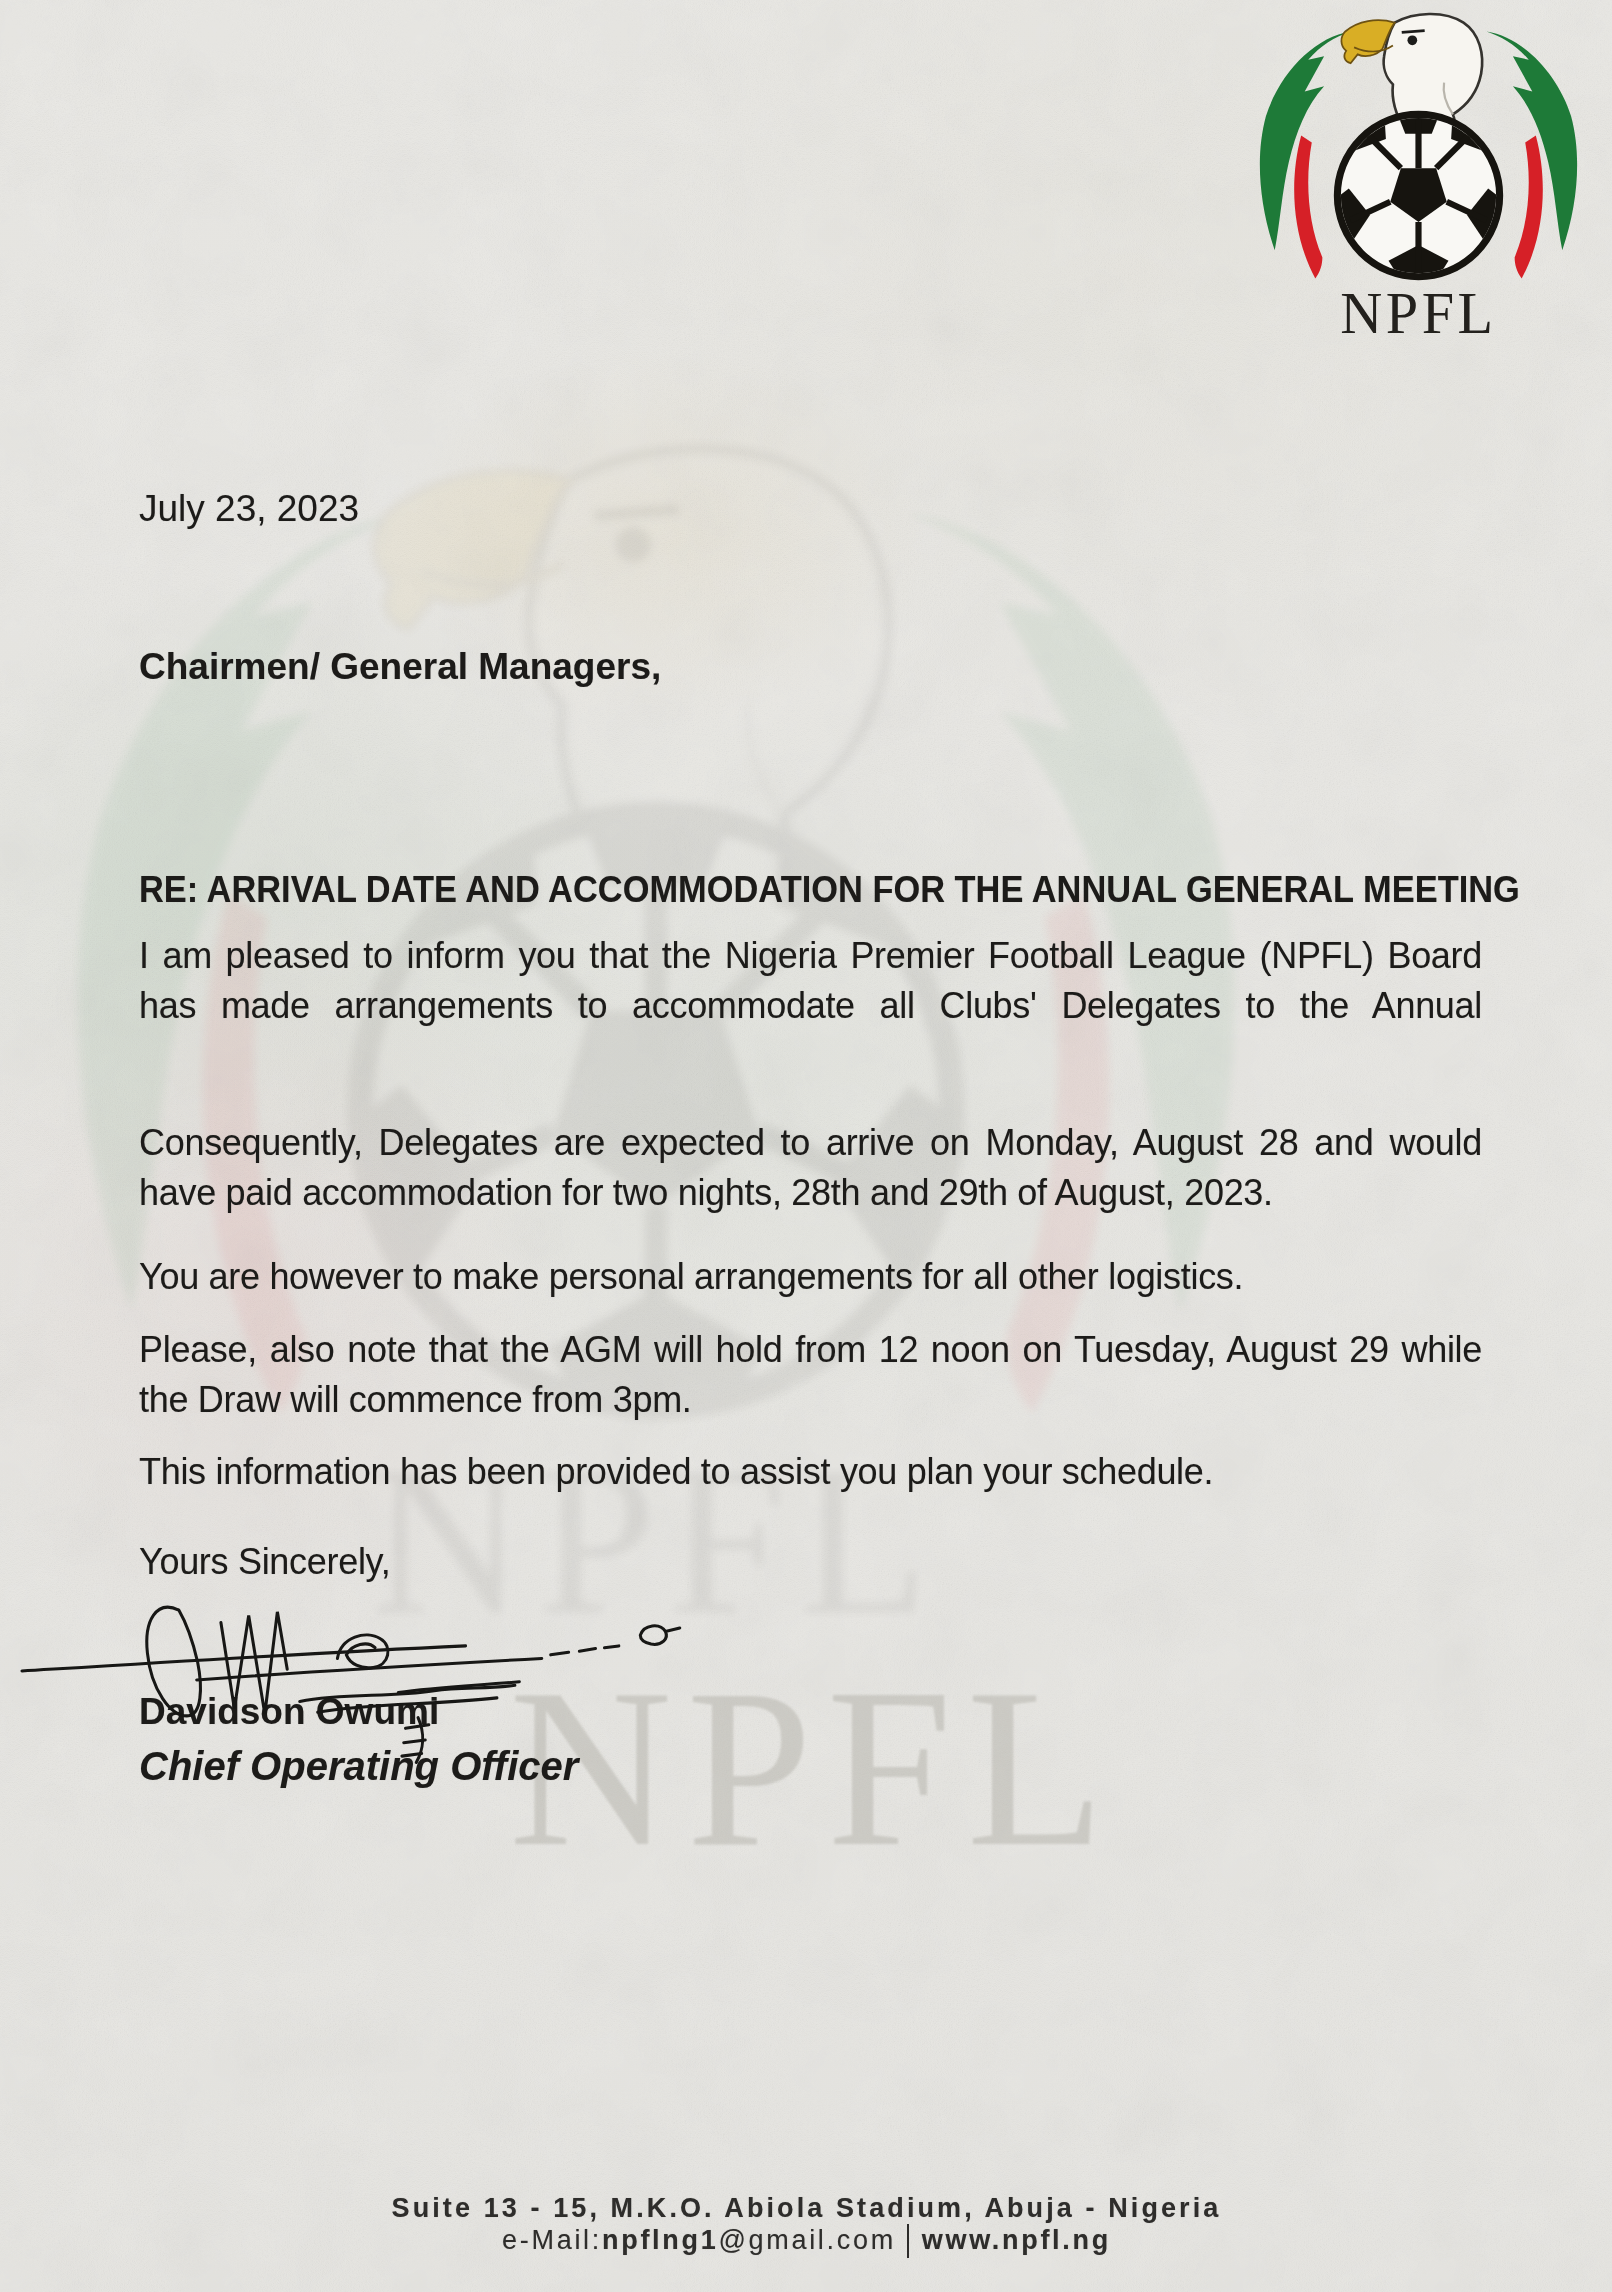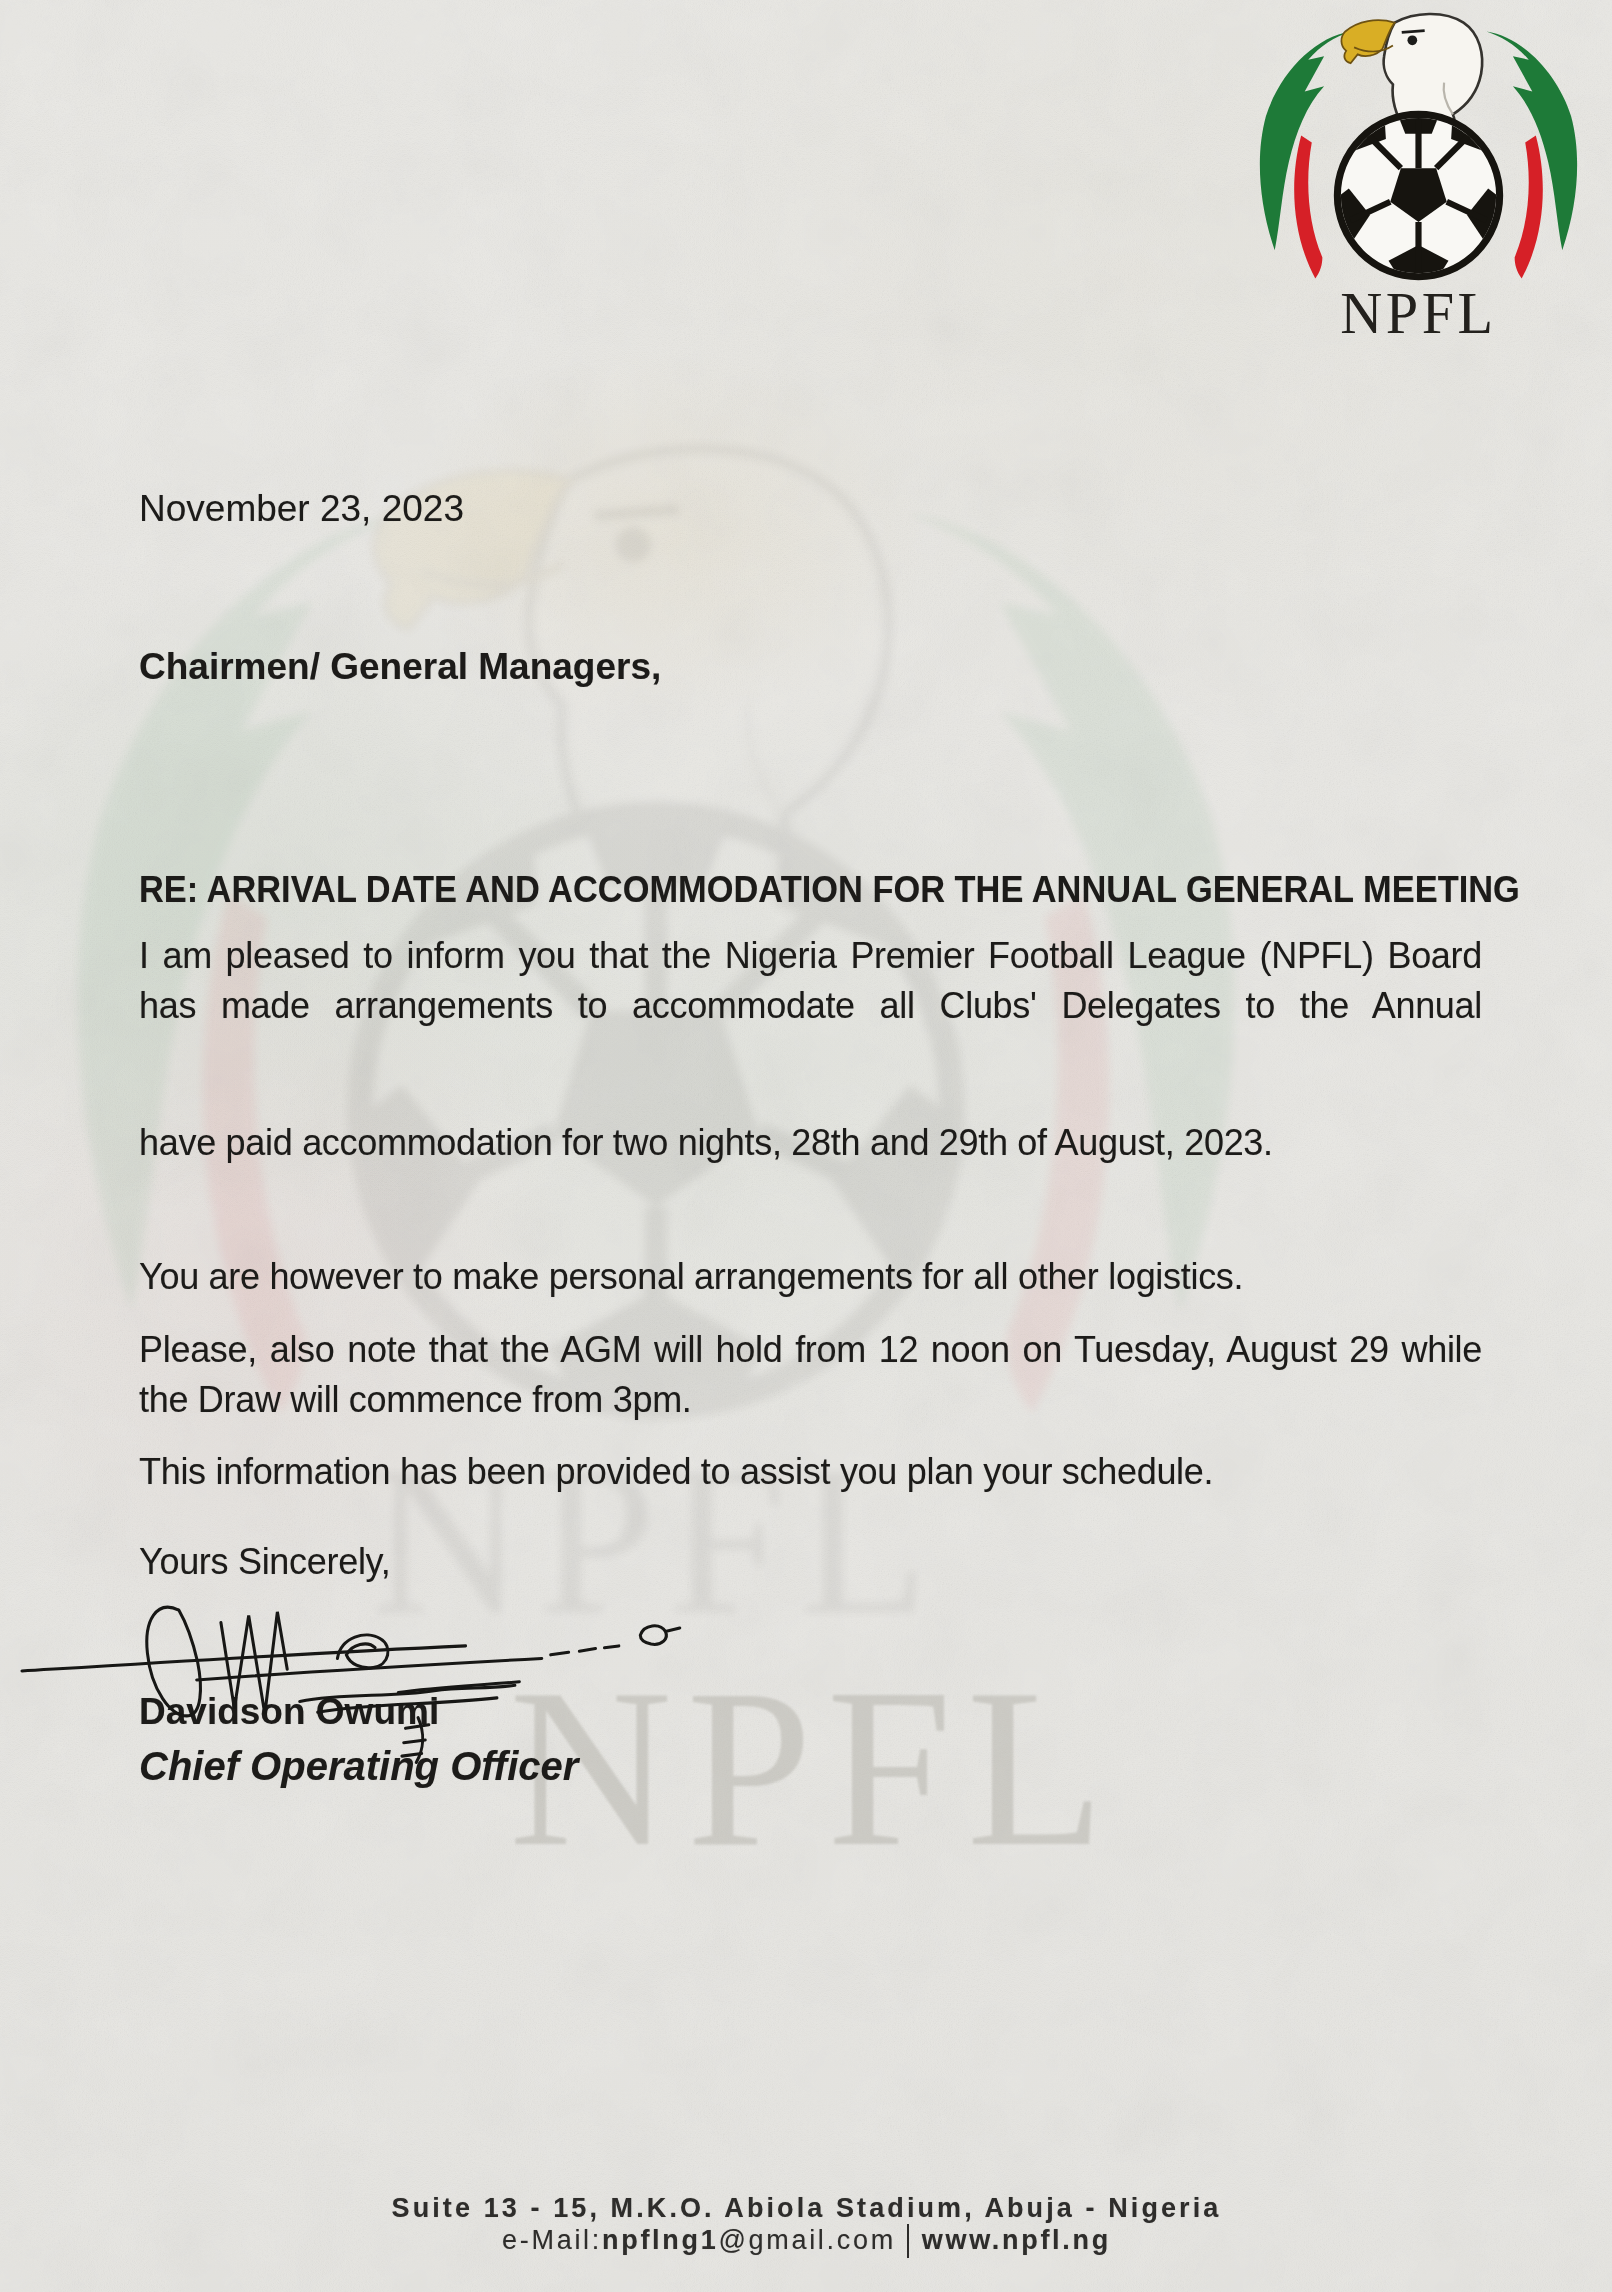--- a/index.html
+++ b/index.html
@@ -152,34 +152,35 @@
   </svg>
 
   <div class="wm-text">NPFL</div>
 
   <svg class="crest" viewBox="0 0 394 390">
     <use href="#crest"></use>
   </svg>
 
   <div class="content">
 
-    <div class="blk" style="top:484px">November 23, 2023</div>
+    <div class="blk" style="top:484px">July 23, 2023</div>
 
     <div class="blk b" style="top:642px">Chairmen/ General Managers,</div>
 
     <div class="blk subject" style="top:865px">
       <span class="subject-inner">RE: ARRIVAL DATE AND ACCOMMODATION FOR THE ANNUAL GENERAL MEETING</span>
     </div>
 
     <div>
         <div class="para" style="top: 895px; margin-top: 36px;">
           <div class="pline just">I am pleased to inform you that the Nigeria Premier Football League (NPFL) Board</div>
           <div class="pline just">has made arrangements to accommodate all Clubs' Delegates to the Annual</div>
         </div>
         <div class="para" style="top: 1118px;">
+          <div class="pline just">Consequently, Delegates are expected to arrive on Monday, August 28 and would</div>
           <div class="pline">have paid accommodation for two nights, 28th and 29th of August, 2023.</div>
         </div>
         <div class="para" style="top: 1252px;">
           <div class="pline">You are however to make personal arrangements for all other logistics.</div>
         </div>
         <div class="para" style="top: 1325px;">
           <div class="pline just">Please, also note that the AGM will hold from 12 noon on Tuesday, August 29 while</div>
           <div class="pline">the Draw will commence from 3pm.</div>
         </div>
         <div class="para" style="top: 1447px;">

